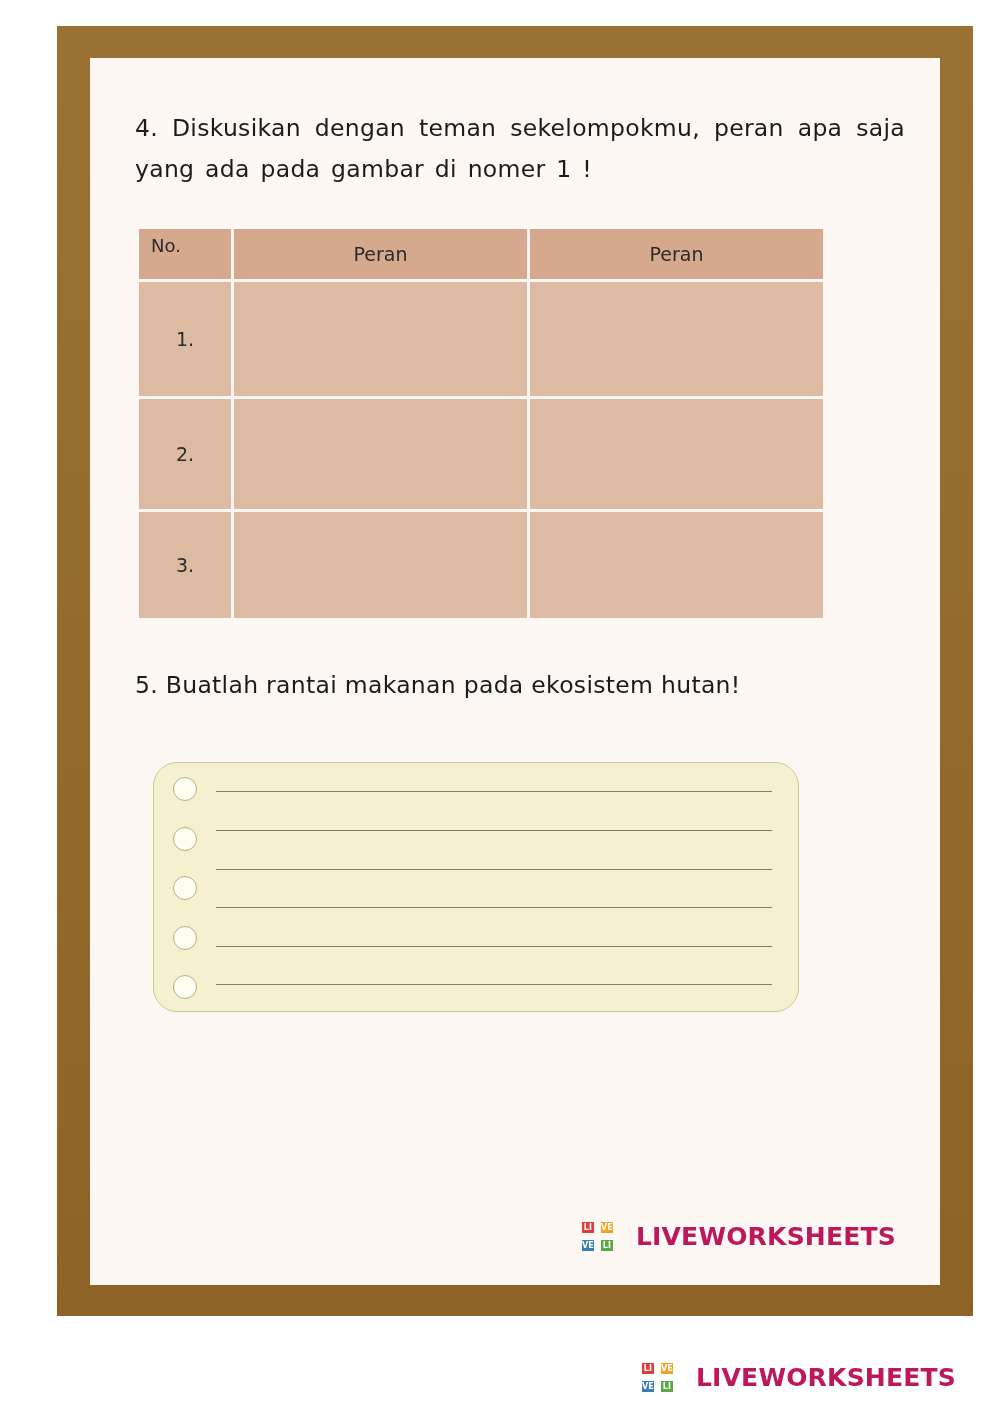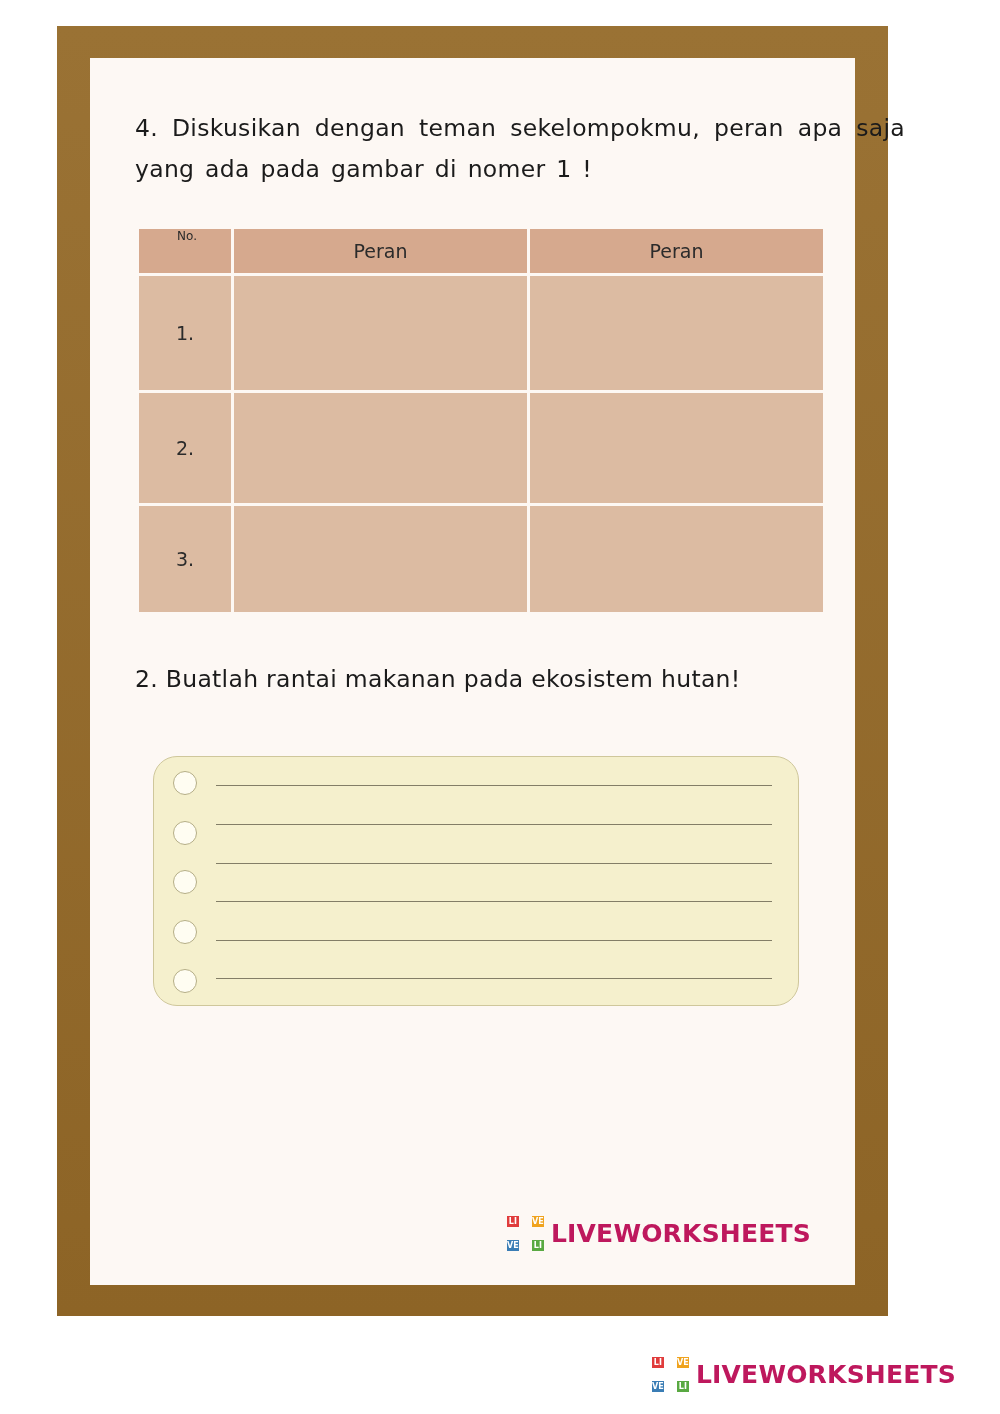--- a/index.html
+++ b/index.html
@@ -13,21 +13,21 @@
     position: relative;
     font-family: "DejaVu Sans", sans-serif;
     overflow: hidden;
   }
 
   
   .sheet-frame {
     position: absolute;
     left: 57px;
     top: 26px;
-    width: 831px;
+    width: 916px;
     height: 1290px;
     background: #946b2e;
     background: linear-gradient(180deg, #9a7234 0%, #8d6426 100%);
     box-sizing: border-box;
     padding: 32px 33px 31px 33px;
   }
   .sheet-inner {
     width: 100%;
     height: 100%;
     background: #fdf8f4;
@@ -73,24 +73,25 @@
     font-weight: normal;
     font-size: 19px;
     font-family: "DejaVu Sans", sans-serif;
     height: 44px;
     vertical-align: middle;
     border: none;
     padding: 0 8px;
   }
   table.role-table th.col-no {
     width: 72px;
-    text-align: center;
+    text-align: left;
     padding-left: 12px;
     vertical-align: top;
-    font-size: 12px;
+    padding-top: 6px;
+    font-size: 18px;
   }
   table.role-table td {
     background: #dcbba2;
     height: 108px;
     border: none;
     vertical-align: middle;
     font-size: 19px;
     color: #2b2b2b;
   }
   table.role-table td.cell-no {
@@ -167,22 +168,22 @@
   .wm-outer {
     position: absolute;
     right: 44px;
     bottom: 22px;
     font-size: 25px;
   }
   .wm-mark {
     display: grid;
     grid-template-columns: 12px 12px;
     grid-template-rows: 11px 11px;
-    gap: 13px;
-    margin-right: 4px;
+    gap: 7px;
+    margin-right: 20px;
   }
   .wm-mark span {
     display: block;
     font-size: 8px;
     line-height: 11px;
     text-align: center;
     color: #ffffff;
     font-weight: bold;
   }
   .m-li { background: #e03c3c; }
@@ -221,21 +222,21 @@
           </tr>
           <tr class="row-3">
             <td class="cell-no">3.</td>
             <td></td>
             <td></td>
           </tr>
         </tbody>
       </table>
     </div>
 
-    <p class="question q5">2. Buatlah rantai makanan pada ekosistem hutan!</p>
+    <p class="question q5">5. Buatlah rantai makanan pada ekosistem hutan!</p>
 
     <div class="notepad">
       <div class="holes">
         <span class="hole"></span>
         <span class="hole"></span>
         <span class="hole"></span>
         <span class="hole"></span>
         <span class="hole"></span>
       </div>
       <div class="lines">

